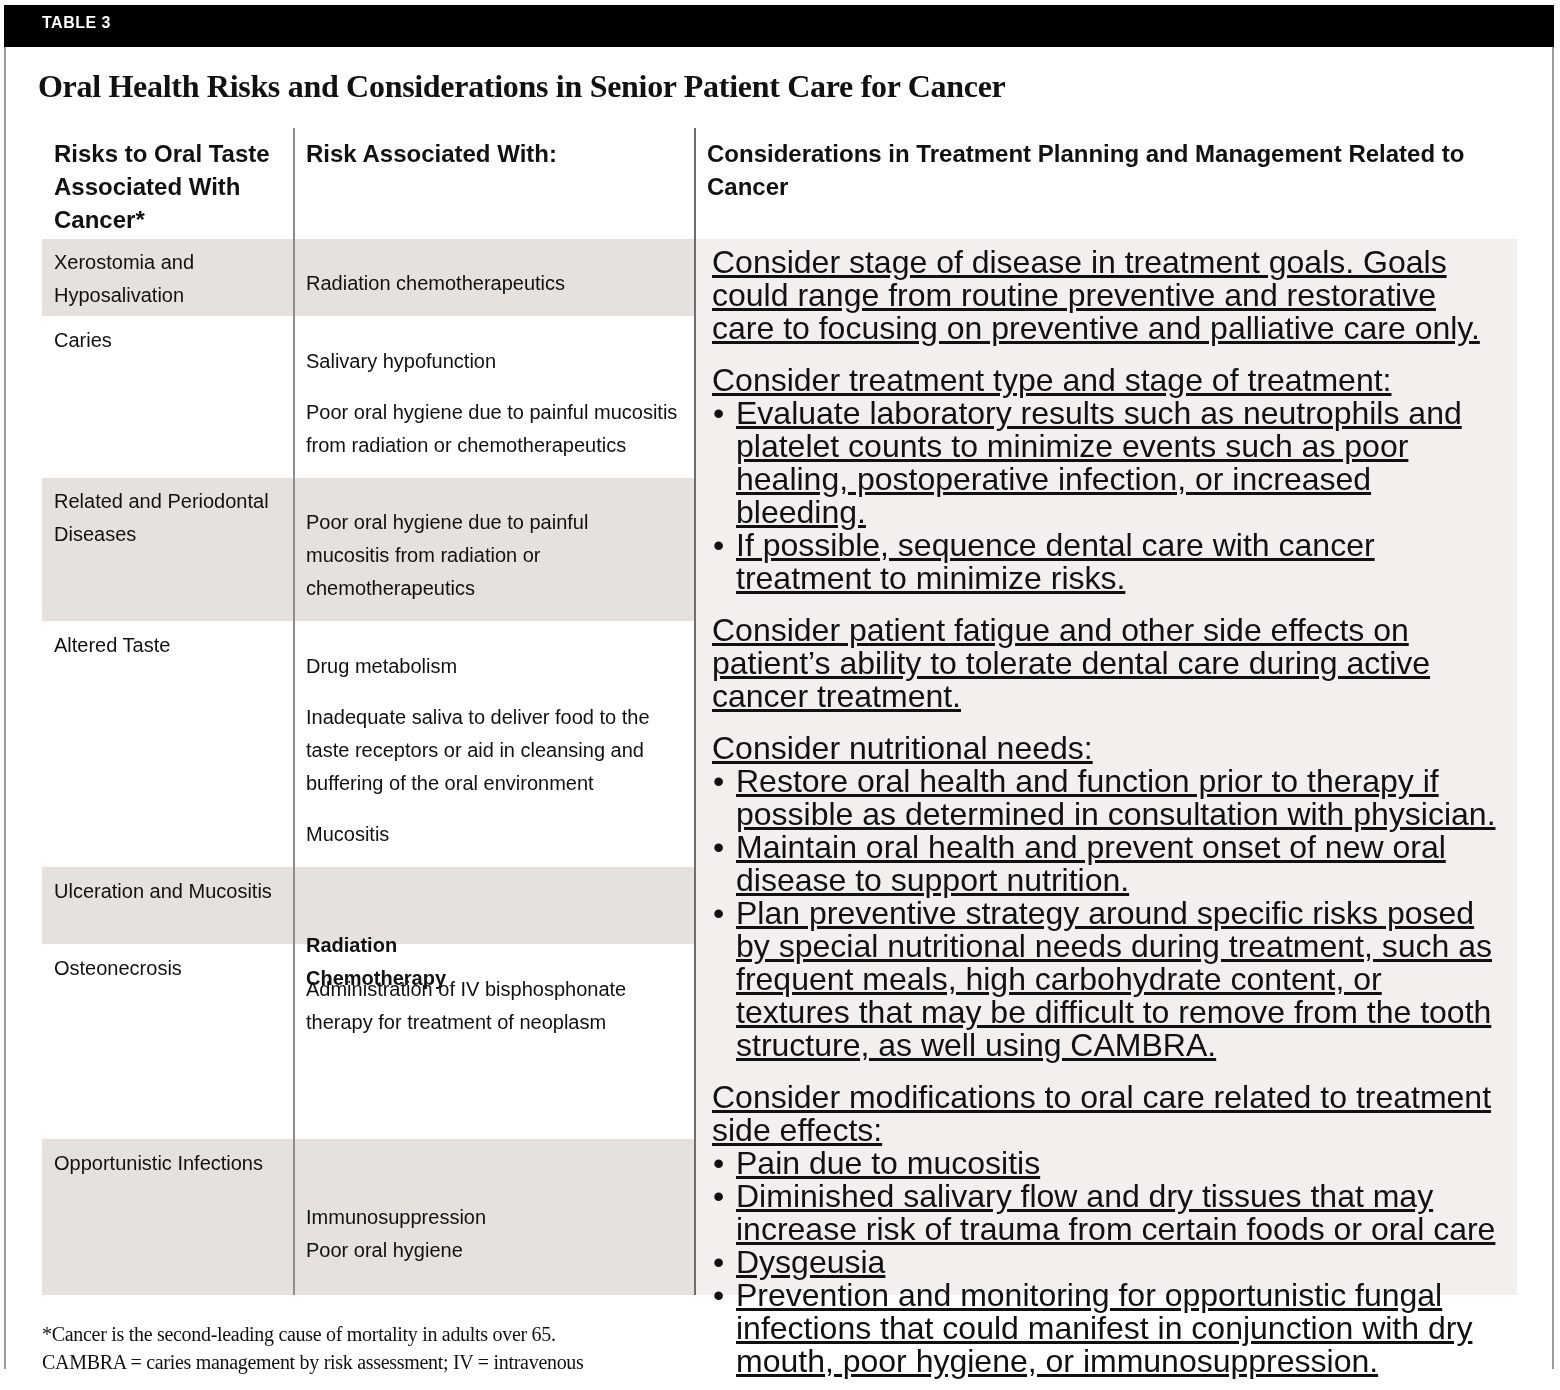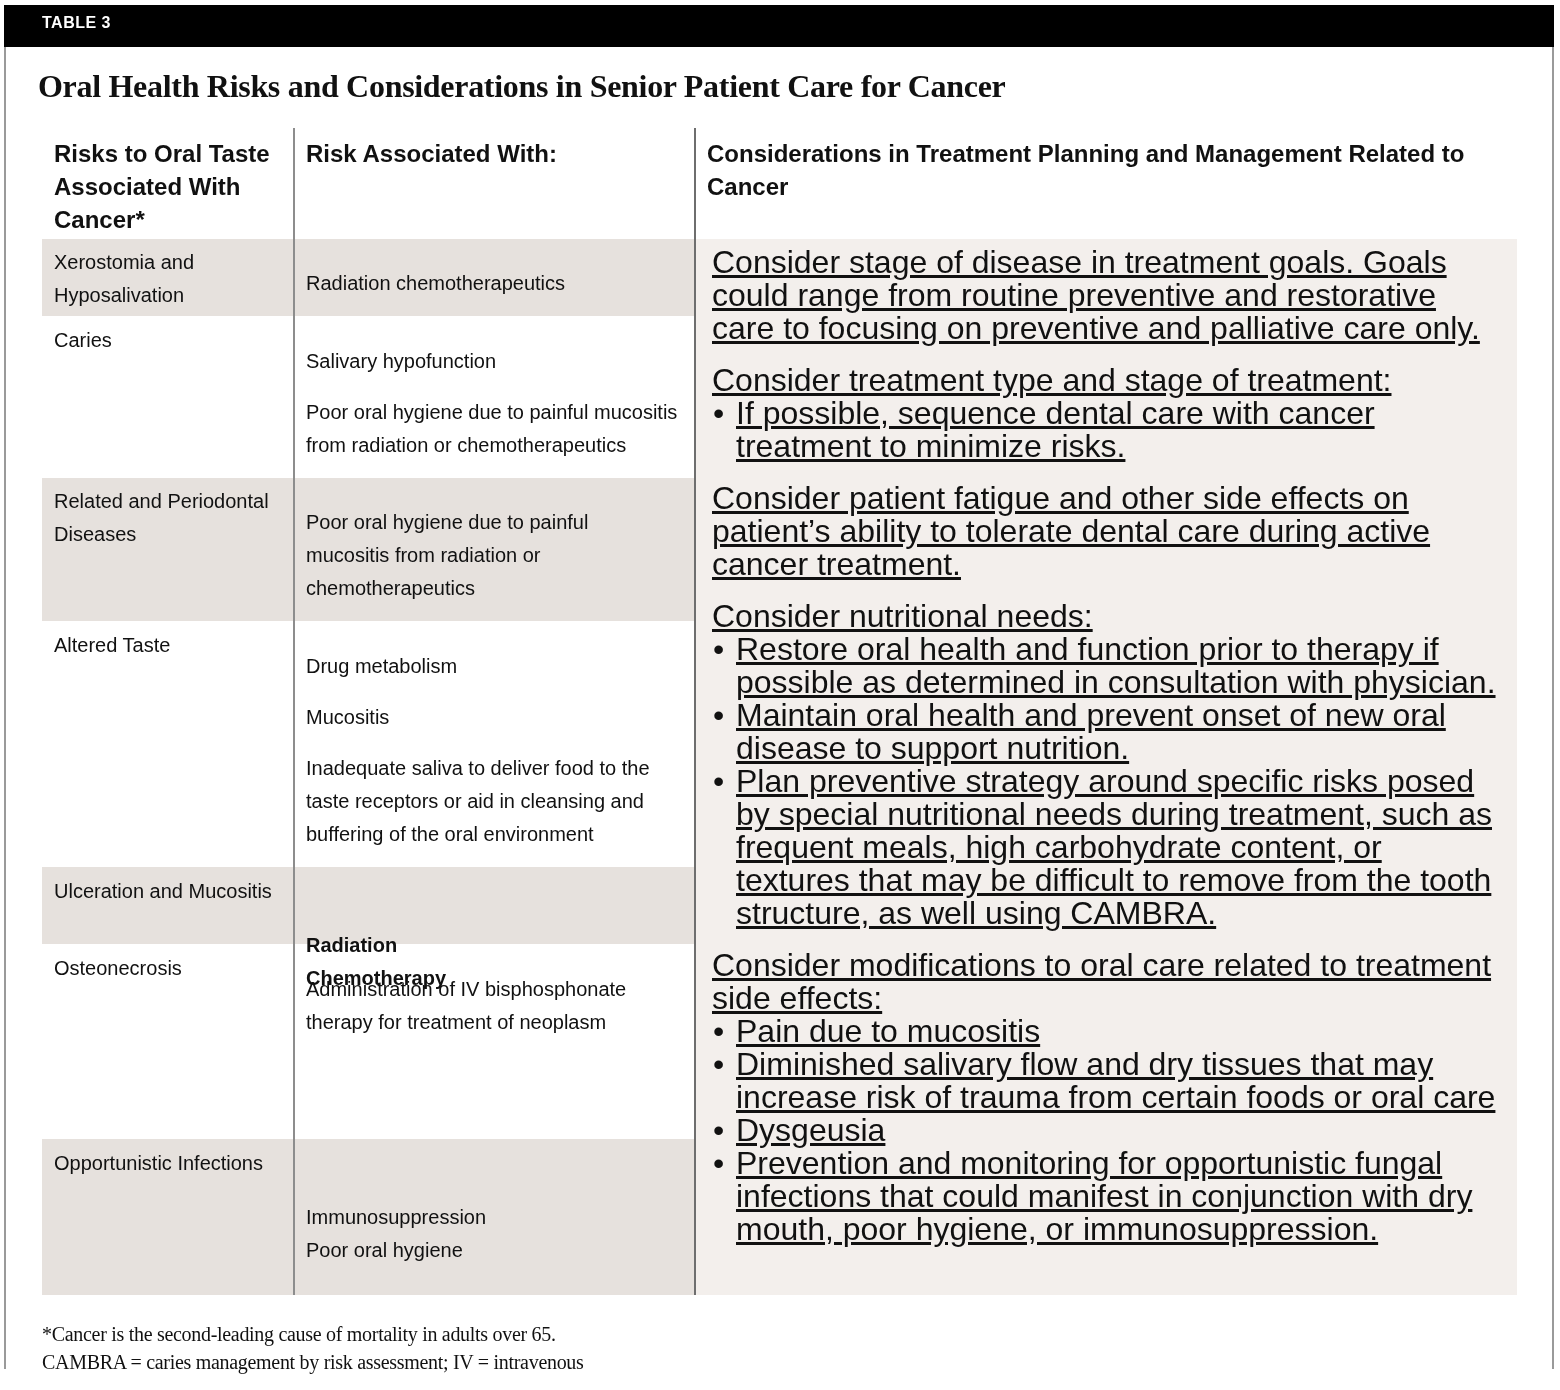--- a/index.html
+++ b/index.html
@@ -84,22 +84,22 @@
 </div>
 
 <div class="cell risk" style="top:485px;">Related and Periodontal Diseases</div>
 <div class="cell assoc" style="top:485px;width:290px;">
   <span class="para">Poor oral hygiene due to painful mucositis from radiation or chemotherapeutics</span>
 </div>
 
 <div class="cell risk" style="top:629px;">Altered Taste</div>
 <div class="cell assoc" style="top:629px;width:370px;">
   <span class="para">Drug metabolism</span>
+  <span class="para">Inadequate saliva to deliver food to the taste receptors or aid in cleansing and buffering of the oral environment</span>
   <span class="para">Mucositis</span>
-  <span class="para">Inadequate saliva to deliver food to the taste receptors or aid in cleansing and buffering of the oral environment</span>
 </div>
 
 <div class="cell risk" style="top:875px;">Ulceration and Mucositis</div>
 <div class="cell assoc" style="top:875px;white-space:pre-line;font-weight:bold;">
   <span class="para">Radiation
 Chemotherapy</span>
 </div>
 
 <div class="cell risk" style="top:952px;">Osteonecrosis</div>
 <div class="cell assoc" style="top:952px;width:350px;">
@@ -112,20 +112,21 @@
 Poor oral hygiene</span>
 </div>
 
 <div class="considerations">
   <div class="block">
     <div>Consider stage of disease in treatment goals. Goals could range from routine preventive and restorative care to focusing on preventive and palliative care only.</div>
   </div>
   <div class="block">
     <div>Consider treatment type and stage of treatment:</div>
     <ul class="bullets">
+      <li>Evaluate laboratory results such as neutrophils and platelet counts to minimize events such as poor healing, postoperative infection, or increased bleeding.</li>
       <li>If possible, sequence dental care with cancer treatment to minimize risks.</li>
     </ul>
   </div>
   <div class="block">
     <div>Consider patient fatigue and other side effects on patient’s ability to tolerate dental care during active cancer treatment.</div>
   </div>
   <div class="block">
     <div>Consider nutritional needs:</div>
     <ul class="bullets">
       <li>Restore oral health and function prior to therapy if possible as determined in consultation with physician.</li>

